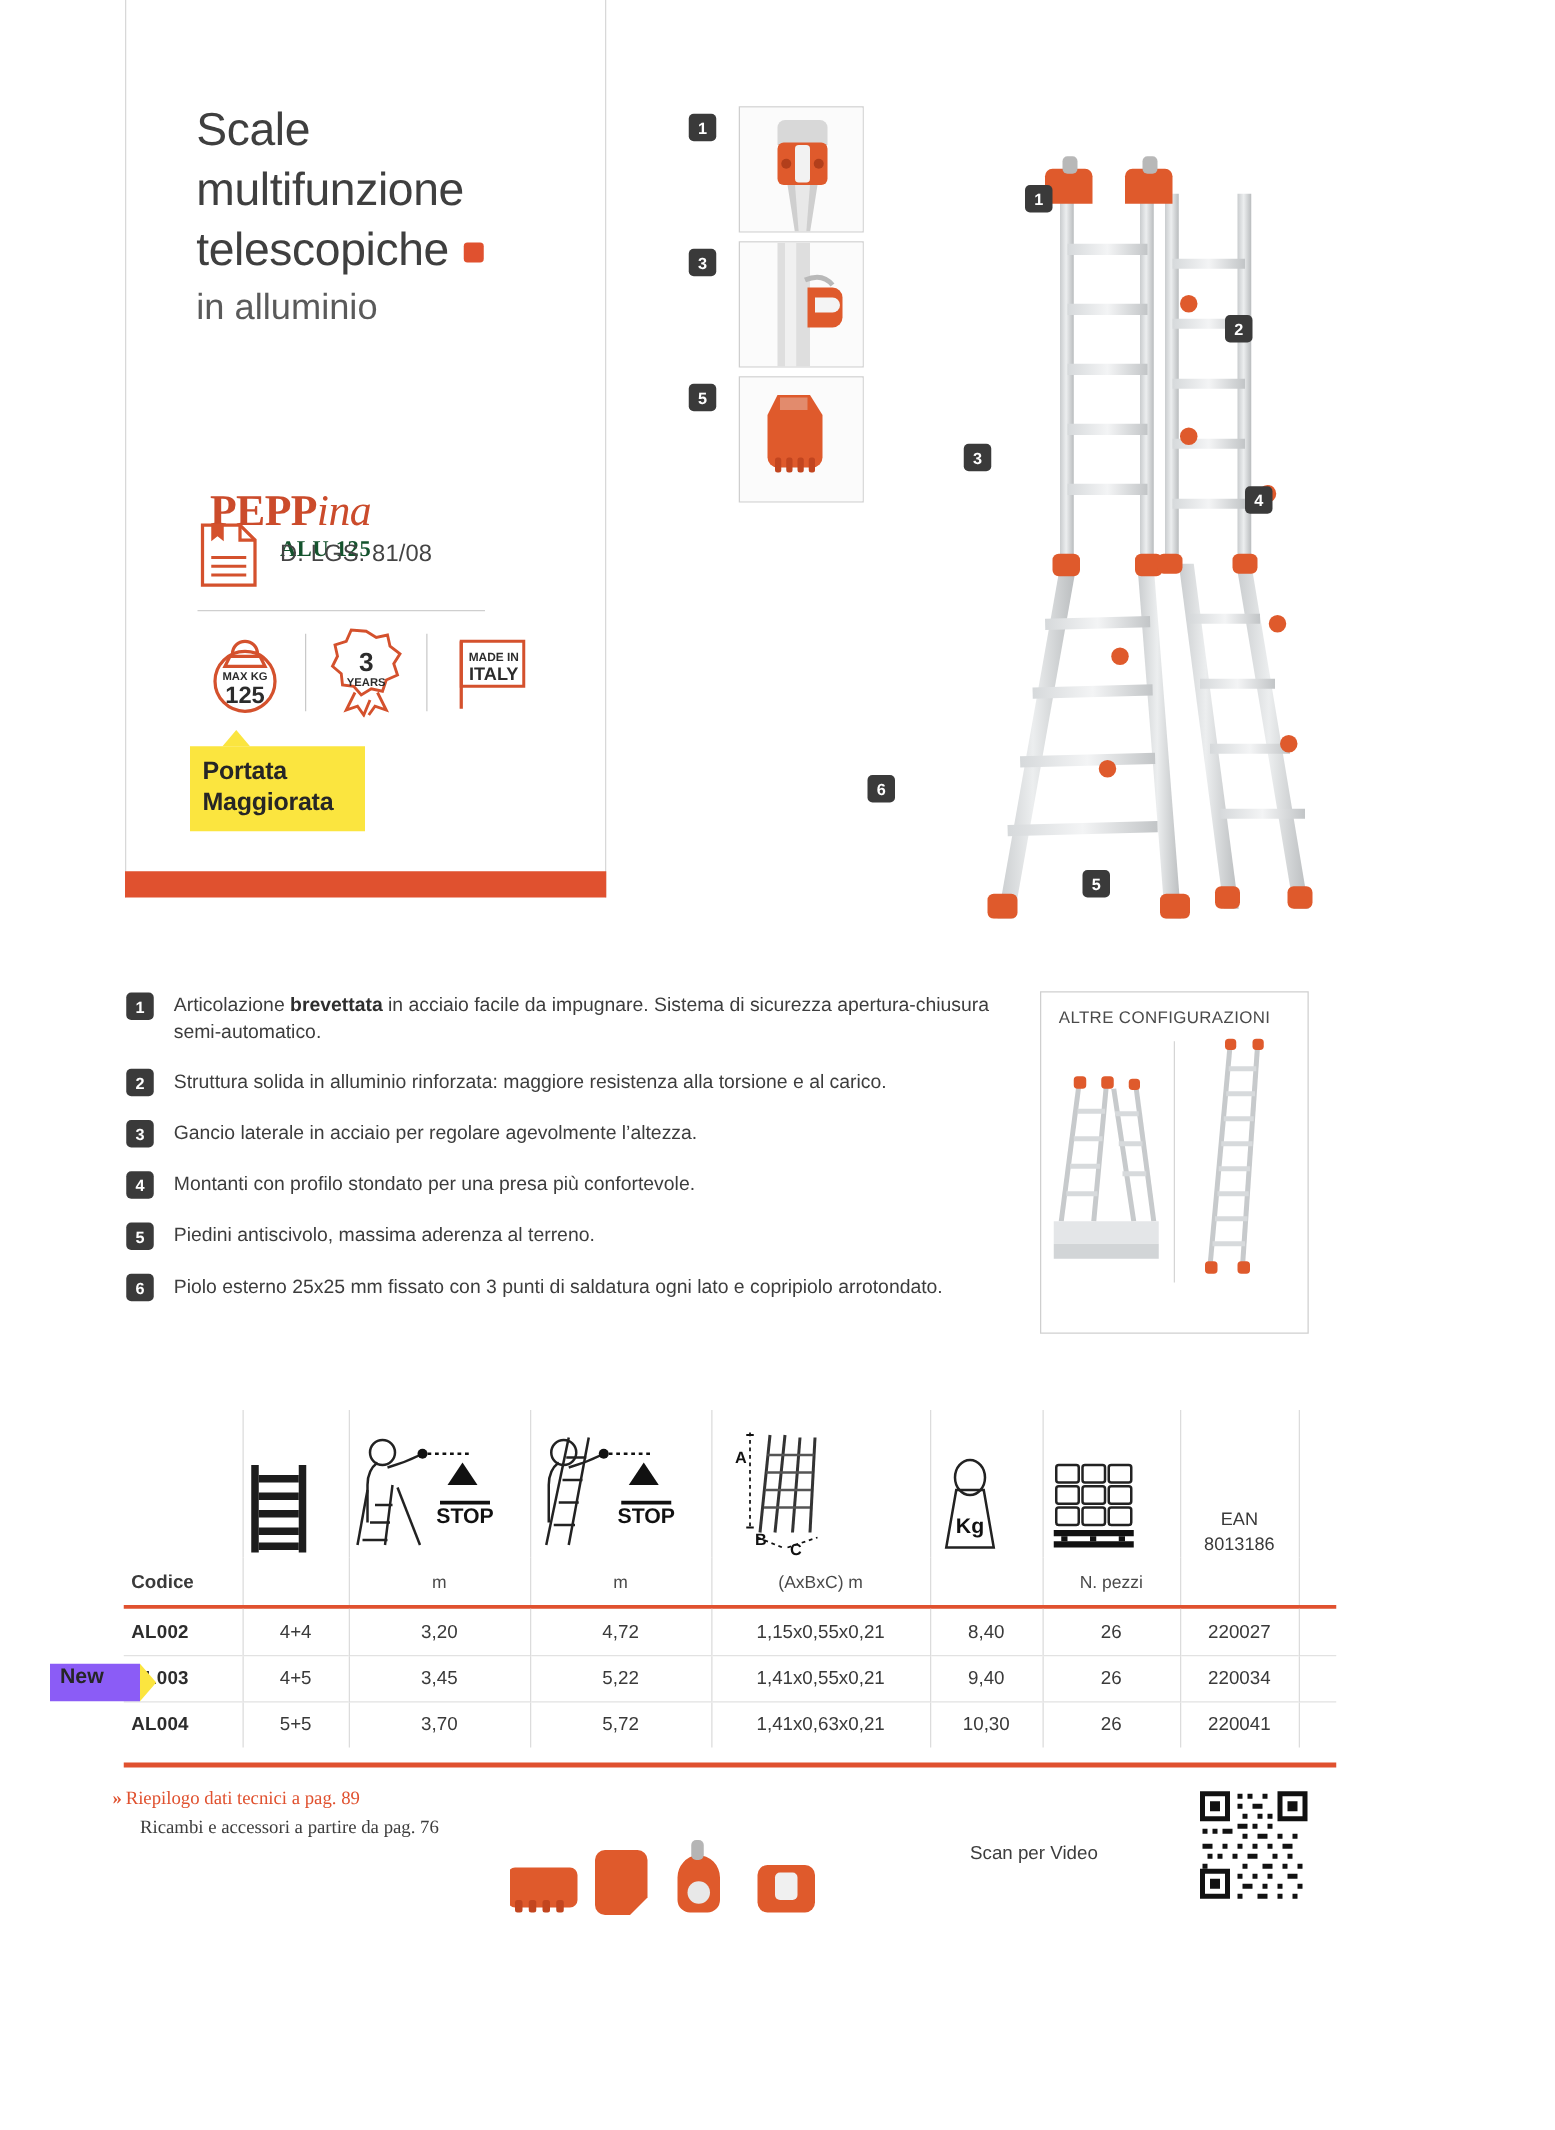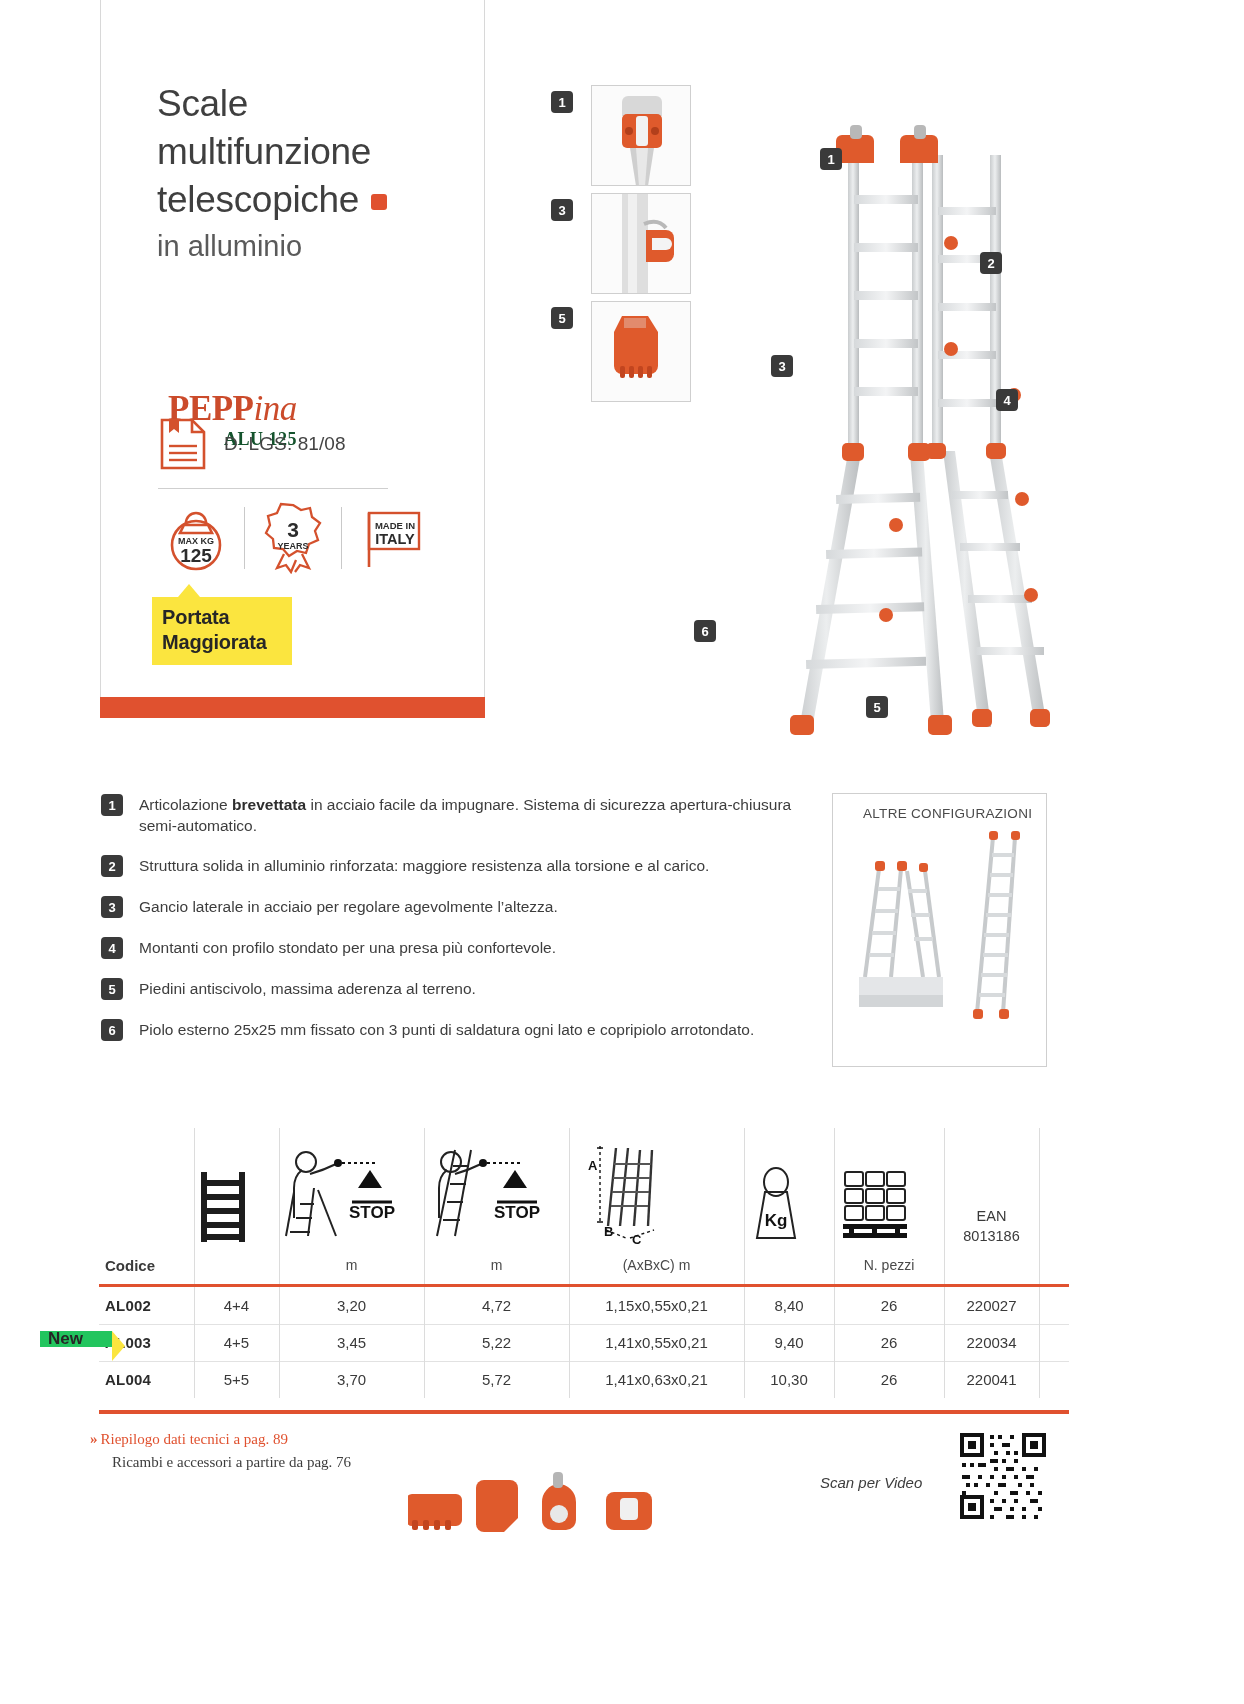--- a/index.html
+++ b/index.html
@@ -92,21 +92,21 @@
 
   
   .features { position:absolute; left:101px; top:793px; width:730px; }
   .feat { display:flex; gap:16px; margin-bottom:18px; align-items:flex-start; }
   .feat-text { font-size:15.5px; line-height:21px; color:#3d3d3d; padding-top:1px; }
   .feat-text b { font-weight:700; color:#2e2e2e; }
   .feat .numtag { flex:0 0 auto; margin-top:1px; }
 
   .config-box {
     position:absolute; left:832px; top:793px; width:215px; height:274px;
-    border:1px solid #cfcfcf; background:#fff;padding-left:16px;
+    border:1px solid #cfcfcf; background:#fff;
   }
   .config-title {
     font-size:13.5px; color:#4a4a4a; letter-spacing:0.3px;
     padding:12px 0 0 14px;
   }
   .config-imgs { display:flex; height:205px; margin-top:6px; }
   .config-half { flex:1; position:relative; }
   .config-vsep { width:1px; background:#d5d5d5; margin:6px 0; }
 
   
@@ -124,41 +124,41 @@
   .hdr-ean { font-size:14.5px; color:#3a3a3a; line-height:20px; text-align:center; }
 
   .rule-orange { height:3px; background:#e0512f; }
   .row-line { border-top:1px solid #e2e2e2; }
   tr.data td {
     height:37px; text-align:center; font-size:15px; color:#3a3a3a;
   }
   tr.data td.code { text-align:left; padding-left:6px; font-weight:700; color:#2c2c2c; letter-spacing:0.2px; }
 
   .new-flag {
-    position:absolute; left:40px; top:1331px; width:72px; height:16px;
-    background:#22c55e; display:flex; align-items:center; padding-left:8px;
+    position:absolute; left:40px; top:1331px; width:72px; height:30px;
+    background:#8b5cf6; display:flex; align-items:flex-start; padding-left:8px;
   }
   .new-flag:after {
     content:""; position:absolute; right:-13px; top:0;
     border-top:15px solid transparent; border-bottom:15px solid transparent;
     border-left:13px solid #fbe53f;
   }
   .new-flag span { font-size:17px; font-weight:700; color:#262626; }
 
   .bottom-rule { position:absolute; left:99px; top:1410px; width:970px; height:4px; background:#e0512f; }
 
   
   .footer { position:absolute; left:78px; top:1428px; width:1100px; }
   .foot-links { position:absolute; left:12px; top:0;font-family:Liberation Serif, serif; }
   .chev { color:#e0512f; font-size:15px; font-weight:700; letter-spacing:-3px; margin-right:6px; }
   .foot-l1 { font-size:15px; color:#e0512f; line-height:23px; }
   .foot-l2 { font-size:15px; color:#3d3d3d; line-height:23px; margin-left:22px; }
   .scan-label {
-    position:absolute; left:742px; top:46px; font-size:15px;
-    font-style:italic; color:#3d3d3d;
+    position:absolute; left:698px; top:46px; font-size:15px;
+    color:#3d3d3d;
   }
   .qr { position:absolute; left:880px; top:3px; width:90px; height:90px; }
   .accessories { position:absolute; left:330px; top:42px; width:270px; height:70px; }
 
   svg { display:block; }
 </style>
 </head>
 <body>
 
 <div class="hero">

